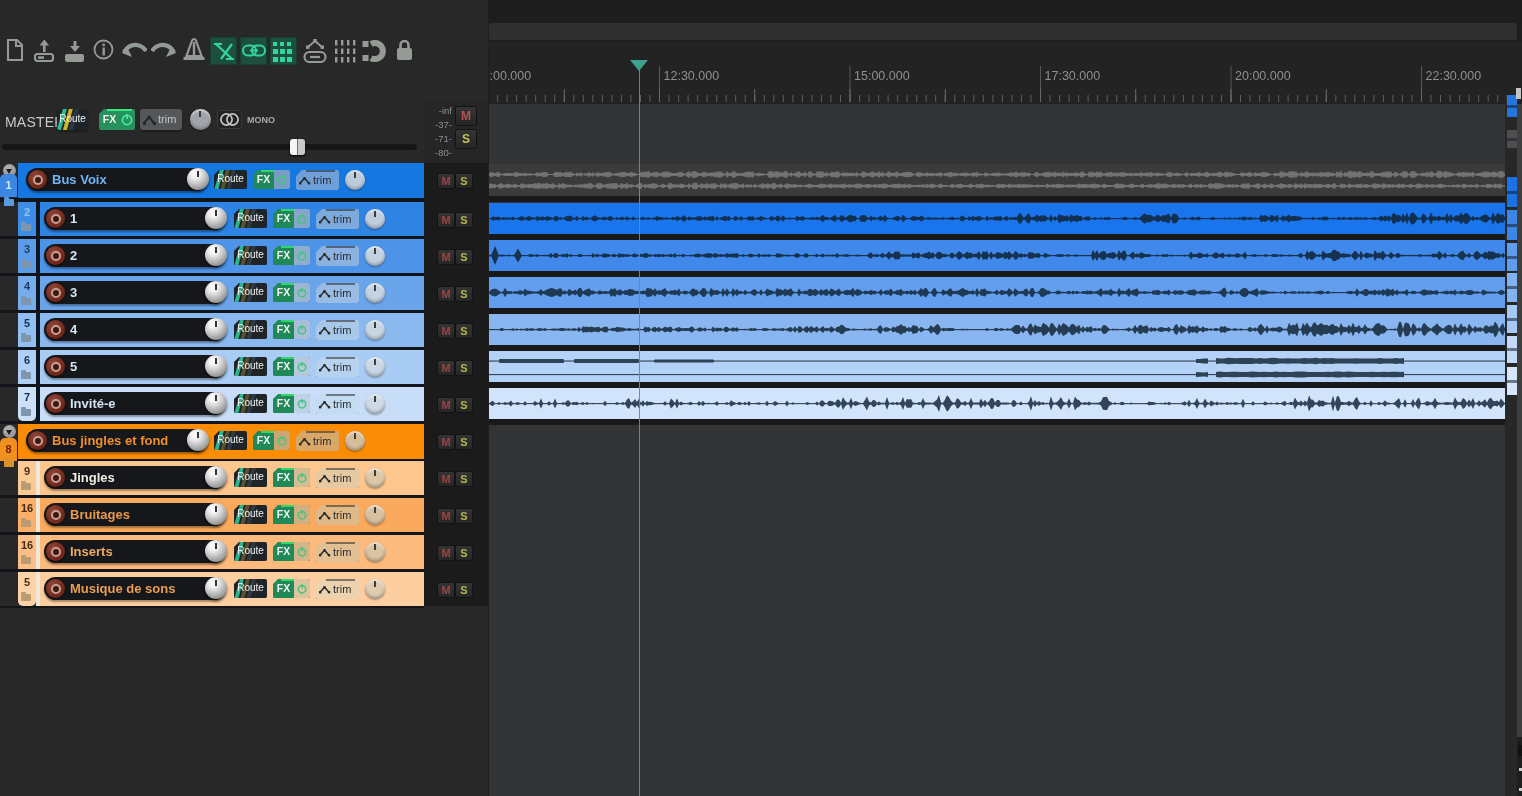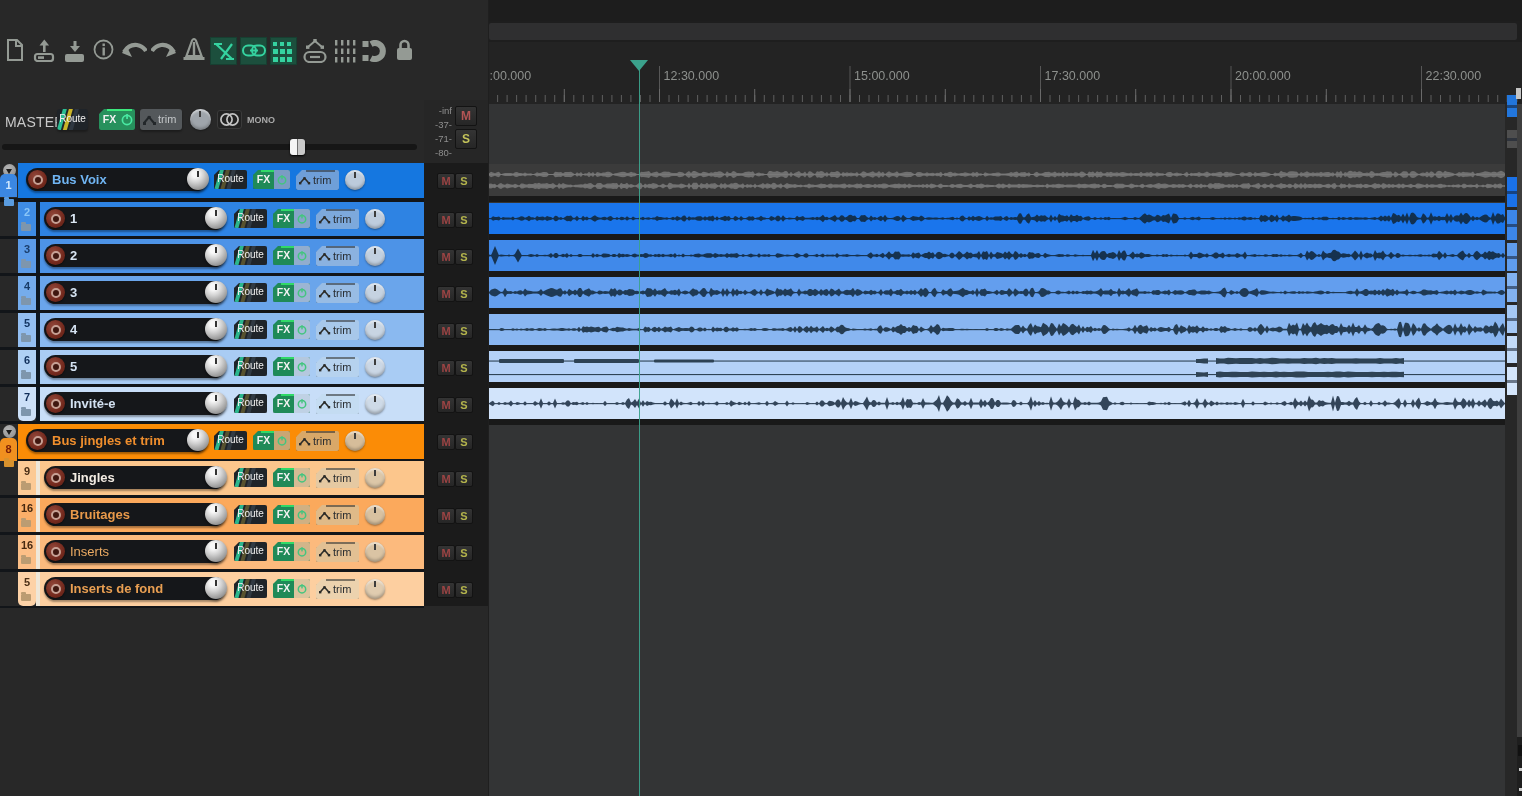--- a/index.html
+++ b/index.html
@@ -654,21 +654,21 @@
 <div class="ms" style="left:455px;top:397px;color:#b3b34c">S</div>
 <div class="abs" style="left:18px;top:387px;width:18px;height:34px;background:#cce0f8;border-radius:0 0 5px 5px;"></div>
 <div class="numc" style="top:391px;color:#102d58">7</div>
 <div class="abs" style="left:36px;top:387px;width:4px;height:34px;background:#0d1722"></div>
 <div class="fold" style="left:21px;top:409px;background:#7e96ad"></div>
 <div class="abs" style="left:0;top:459px;width:424px;height:2px;background:#121519"></div>
 <div class="abs" style="left:18px;top:424px;width:406px;height:35px;background:#fb8c06">
 </div>
 <div class="pill" style="left:26px;top:429px;width:182px;height:23px"></div>
 <div class="rec" style="left:28px;top:431px"></div>
-<div class="abs" style="left:52px;top:433px;font-size:13px;font-weight:700;color:#ef8e2d">Bus jingles et trim</div>
+<div class="abs" style="left:52px;top:433px;font-size:13px;font-weight:700;color:#ef8e2d">Bus jingles et fond</div>
 <div class="knob" style="left:187px;top:429px"></div>
 <div class="route" style="left:214px;top:431px">
       <div class="rs1"></div>
       <div class="rs2"></div>
       <div class="rs3"></div>
       <span>Route</span>
     </div>
 <div class="fx" style="left:253px;top:431px">
       <u></u>
       <i>FX</i>
@@ -767,21 +767,21 @@
 <div class="ms" style="left:455px;top:508px;color:#b3b34c">S</div>
 <div class="abs" style="left:18px;top:498px;width:18px;height:34px;background:#fbaf69;"></div>
 <div class="numc" style="top:502px;color:#45280f">16</div>
 <div class="abs" style="left:36px;top:498px;width:4px;height:34px;background:#efe7d8"></div>
 <div class="fold" style="left:21px;top:520px;background:#bb9c72"></div>
 <div class="abs" style="left:0;top:569px;width:424px;height:3px;background:#121519"></div>
 <div class="abs" style="left:40px;top:535px;width:384px;height:34px;background:#fcba7d">
 </div>
 <div class="pill" style="left:44px;top:540px;width:182px;height:23px"></div>
 <div class="rec" style="left:46px;top:542px"></div>
-<div class="abs" style="left:70px;top:544px;font-size:13px;font-weight:400;color:#ecab63">Inserts</div>
+<div class="abs" style="left:70px;top:544px;font-size:13px;font-weight:700;color:#ecab63">Inserts</div>
 <div class="knob" style="left:205px;top:540px"></div>
 <div class="route" style="left:234px;top:542px">
       <div class="rs1"></div>
       <div class="rs2"></div>
       <div class="rs3"></div>
       <span>Route</span>
     </div>
 <div class="fx" style="left:273px;top:542px">
       <u></u>
       <i>FX</i>
@@ -805,21 +805,21 @@
 <div class="ms" style="left:455px;top:545px;color:#b3b34c">S</div>
 <div class="abs" style="left:18px;top:535px;width:18px;height:34px;background:#fcbf87;"></div>
 <div class="numc" style="top:539px;color:#472a12">16</div>
 <div class="abs" style="left:36px;top:535px;width:4px;height:34px;background:#efe7d8"></div>
 <div class="fold" style="left:21px;top:557px;background:#bb9c72"></div>
 <div class="abs" style="left:0;top:606px;width:424px;height:2px;background:#121519"></div>
 <div class="abs" style="left:40px;top:572px;width:384px;height:34px;background:#fdcfa0">
 </div>
 <div class="pill" style="left:44px;top:577px;width:182px;height:23px"></div>
 <div class="rec" style="left:46px;top:579px"></div>
-<div class="abs" style="left:70px;top:581px;font-size:13px;font-weight:700;color:#e99f52">Inserts de fond</div>
+<div class="abs" style="left:70px;top:581px;font-size:13px;font-weight:700;color:#e99f52">Musique de sons</div>
 <div class="knob" style="left:205px;top:577px"></div>
 <div class="route" style="left:234px;top:579px">
       <div class="rs1"></div>
       <div class="rs2"></div>
       <div class="rs3"></div>
       <span>Route</span>
     </div>
 <div class="fx" style="left:273px;top:579px">
       <u></u>
       <i>FX</i>

